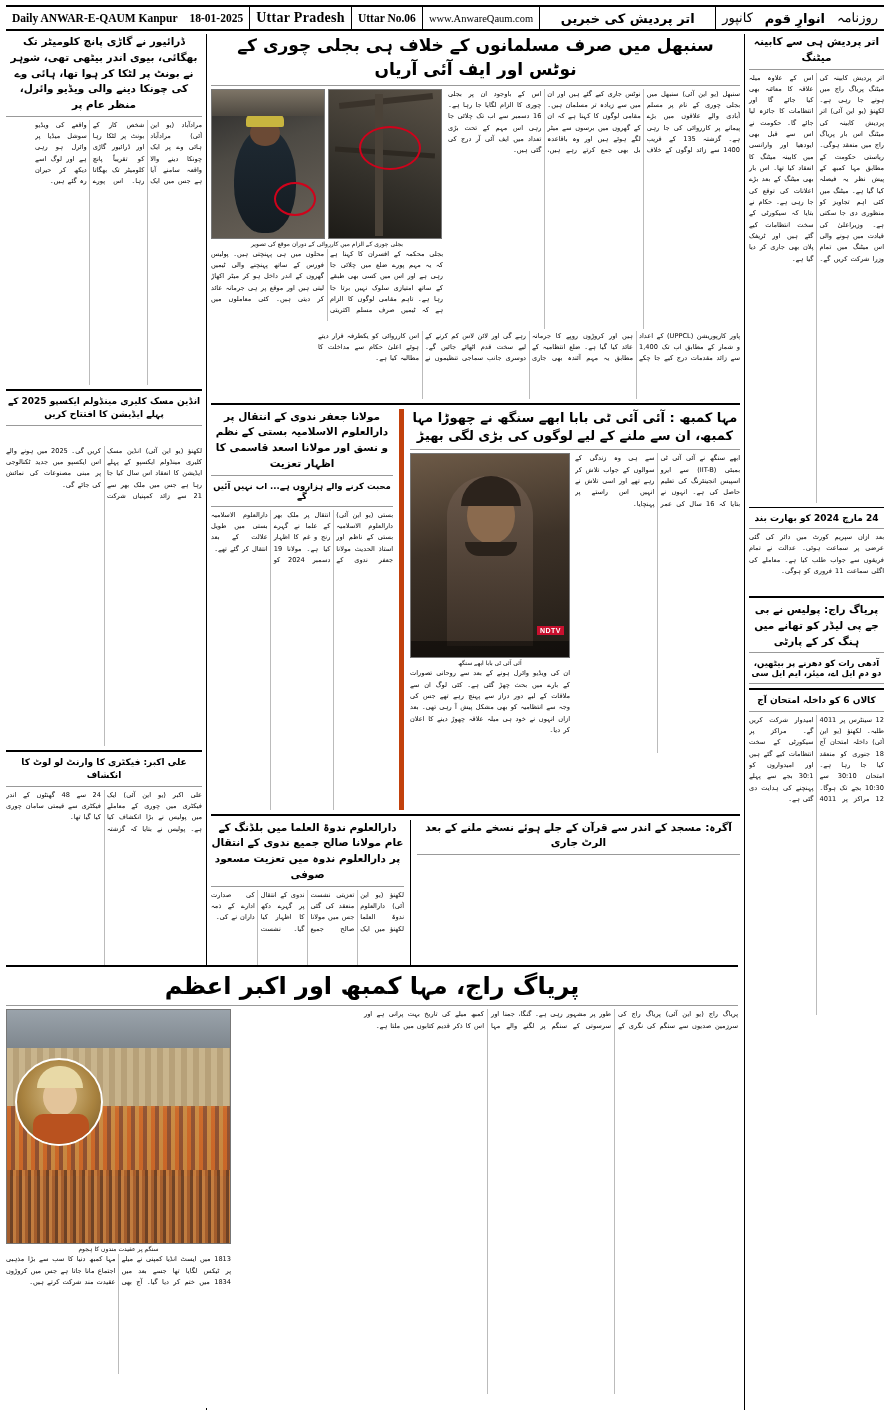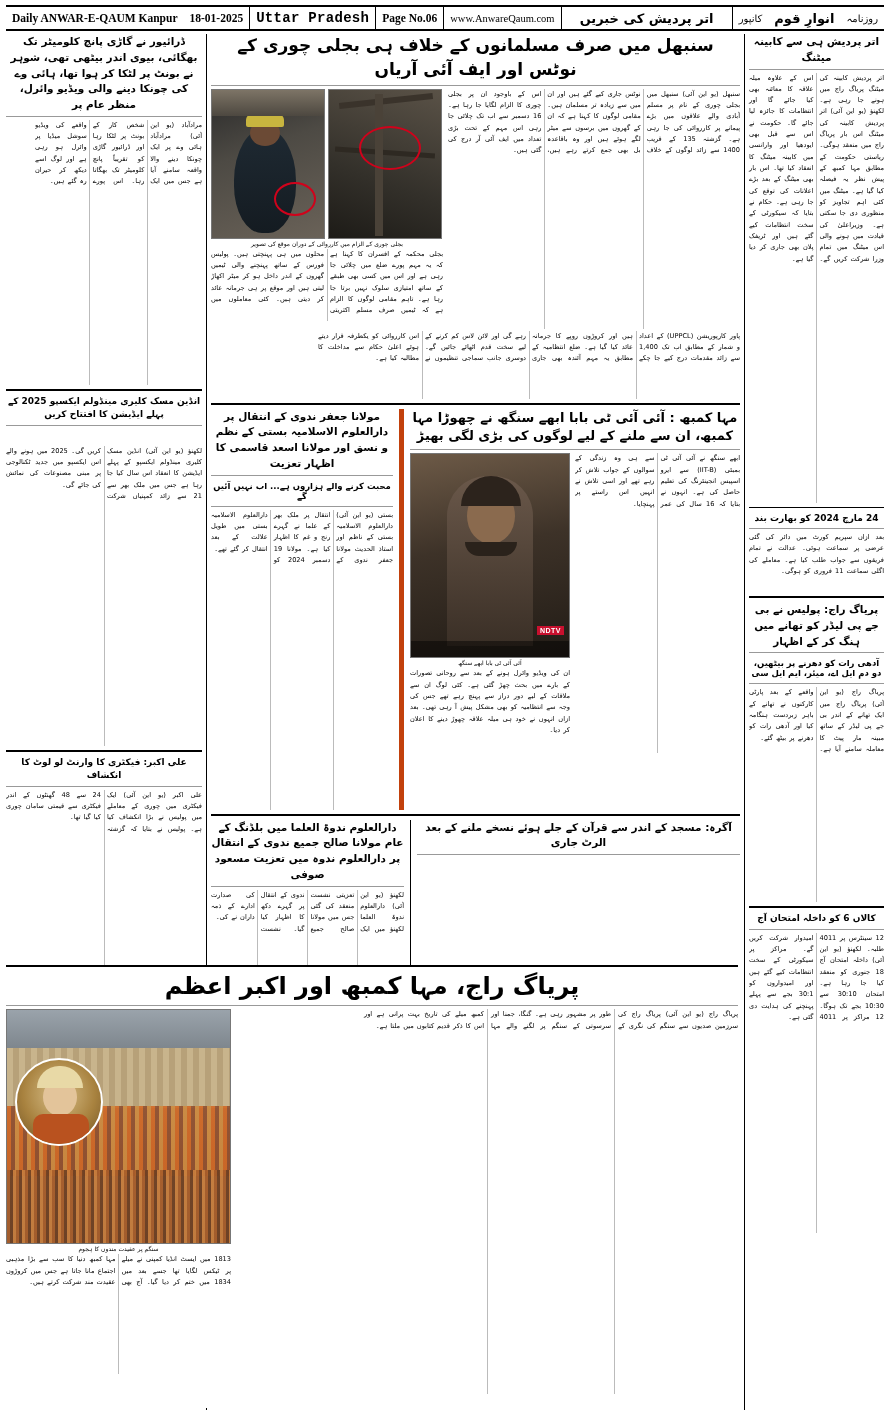--- a/index.html
+++ b/index.html
@@ -38,35 +38,35 @@
     justify-content: center;
     padding: 0 6px;
     font-size: 11px;
     white-space: nowrap;
   }
   .mh-left { font-weight: bold; font-family: "Liberation Serif", serif; font-size: 11.5px; }
   .mh-sep { border-left: 1px solid #000; }
   .mh-up {
     font-weight: bold;
     font-size: 14px;
-    font-family: Liberation Mono, monospace;
+    font-family: Liberation Serif, serif;
     letter-spacing: .3px;
   }
   .mh-page { font-size: 11.5px; font-weight: bold; }
   .mh-site { font-size: 10.5px; }
   .mh-urdu {
     font-family: "DejaVu Sans", sans-serif;
     direction: rtl;
     font-size: 13px;
     font-weight: bold;
   }
   .mh-urdu-sm {
-    font-family: Liberation Sans, sans-serif;
-    direction: rtl;
-    font-size: 10px;
+    font-family: Liberation Serif, serif;
+    direction: rtl;
+    font-size: 13px;
   }
   .flexfill { flex: 1 1 auto; }
 
   
   .urdu {
     direction: rtl;
     text-align: justify;
     font-family: "DejaVu Sans", sans-serif;
     font-size: 6.6px;
     line-height: 1.72;
@@ -156,21 +156,21 @@
 </style>
 </head>
 <body>
 
 <div class="page">
 
   <div class="masthead">
     <div class="mh-cell mh-left">Daily ANWAR-E-QAUM Kanpur</div>
     <div class="mh-cell mh-left">18-01-2025</div>
     <div class="mh-cell mh-sep mh-up">Uttar Pradesh</div>
-    <div class="mh-cell mh-sep mh-page">Page No.06</div>
+    <div class="mh-cell mh-sep mh-page">Uttar No.06</div>
     <div class="mh-cell mh-sep mh-site">www.AnwareQaum.com</div>
     <div class="mh-cell mh-sep mh-urdu flexfill">اتر پردیش کی خبریں</div>
     <div class="mh-cell mh-sep mh-urdu-sm">کانپور</div>
     <div class="mh-cell mh-urdu">انوارِ قوم</div>
     <div class="mh-cell mh-urdu-sm">روزنامہ</div>
   </div>
 
   <div class="main-grid">
 
     <div class="col-right vline-l">
@@ -185,25 +185,24 @@
 
       <div>
         <div class="hl h-xs">24 مارچ 2024 کو بھارت بند</div>
         <hr class="thin">
         <div class="urdu" style="height:60px;overflow:hidden;">بعد ازاں سپریم کورٹ میں دائر کی گئی عرضی پر سماعت ہوئی۔ عدالت نے تمام فریقوں سے جواب طلب کیا ہے۔ معاملے کی اگلی سماعت 11 فروری کو ہوگی۔</div>
       </div>
 
       <hr class="rule2">
 
       <div style="margin-top:2px;">
-        <div class="hl h-sm">پریاگ راج: پولیس نے بی جے پی لیڈر کو تھانے میں ہنگ کر کے اظہار</div>
+        <div class="hl h-sm">پریاگ راج: پولیس نے بی جے پی لیڈر کو تھانے میں ہنگ کر کے پارٹی</div>
         <hr class="thin">
         <div class="deck">آدھی رات کو دھرنے پر بیٹھیں، دو دم ایل اے، میئر، ایم ایل سی</div>
         <hr class="thin">
-        <div class="urdu" style="column-count:2;column-gap:6px;column-rule:1px solid #bbb;height:215px;overflow:hidden;">پریاگ راج (یو این آئی) پریاگ راج میں ایک تھانے کے اندر بی جے پی لیڈر کے ساتھ مبینہ مار پیٹ کا معاملہ سامنے آیا ہے۔ واقعے کے بعد پارٹی کارکنوں نے تھانے کے باہر زبردست ہنگامہ کیا اور آدھی رات کو دھرنے پر بیٹھ گئے۔</div>
       </div>
 
       <hr class="rule2">
 
       <div>
         <div class="hl h-xs">کالاں 6 کو داخلہ امتحان آج</div>
         <hr class="thin">
         <div class="urdu" style="column-count:2;column-gap:6px;column-rule:1px solid #bbb;height:300px;overflow:hidden;">12 سینٹرس پر 4011 طلبہ۔ لکھنؤ (یو این آئی) داخلہ امتحان آج 18 جنوری کو منعقد کیا جا رہا ہے۔ امتحان 30:10 سے 10:30 بجے تک ہوگا۔ 12 مراکز پر 4011 امیدوار شرکت کریں گے۔ مراکز پر سیکورٹی کے سخت انتظامات کیے گئے ہیں اور امیدواروں کو 30:1 بجے سے پہلے پہنچنے کی ہدایت دی گئی ہے۔</div>
       </div>
 

